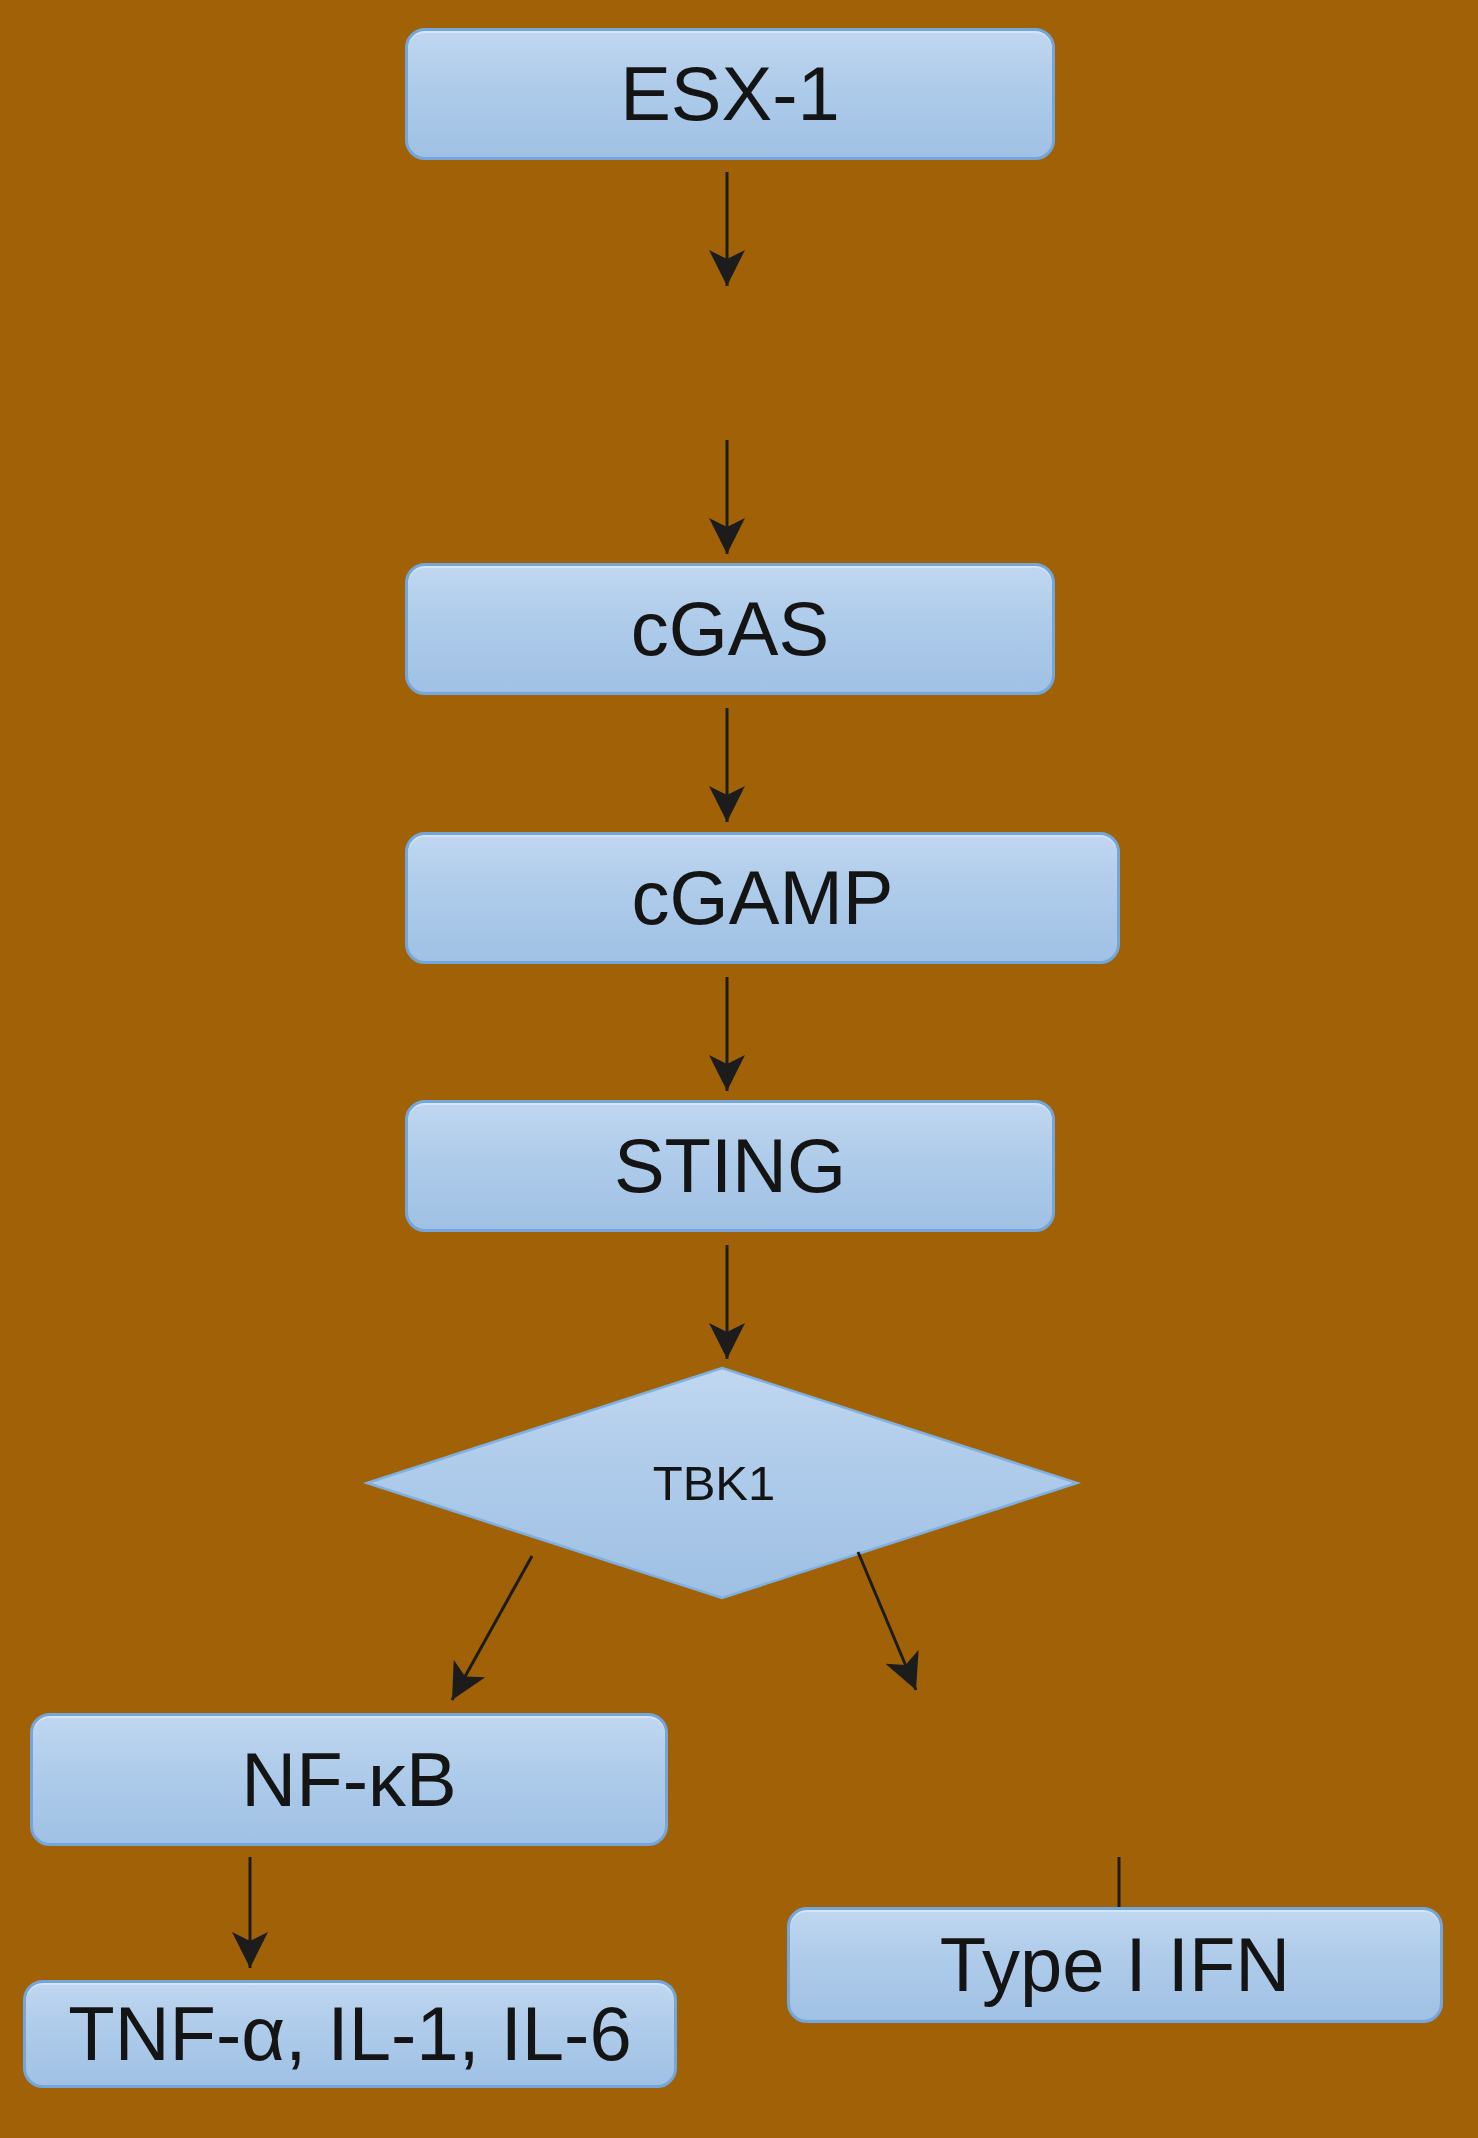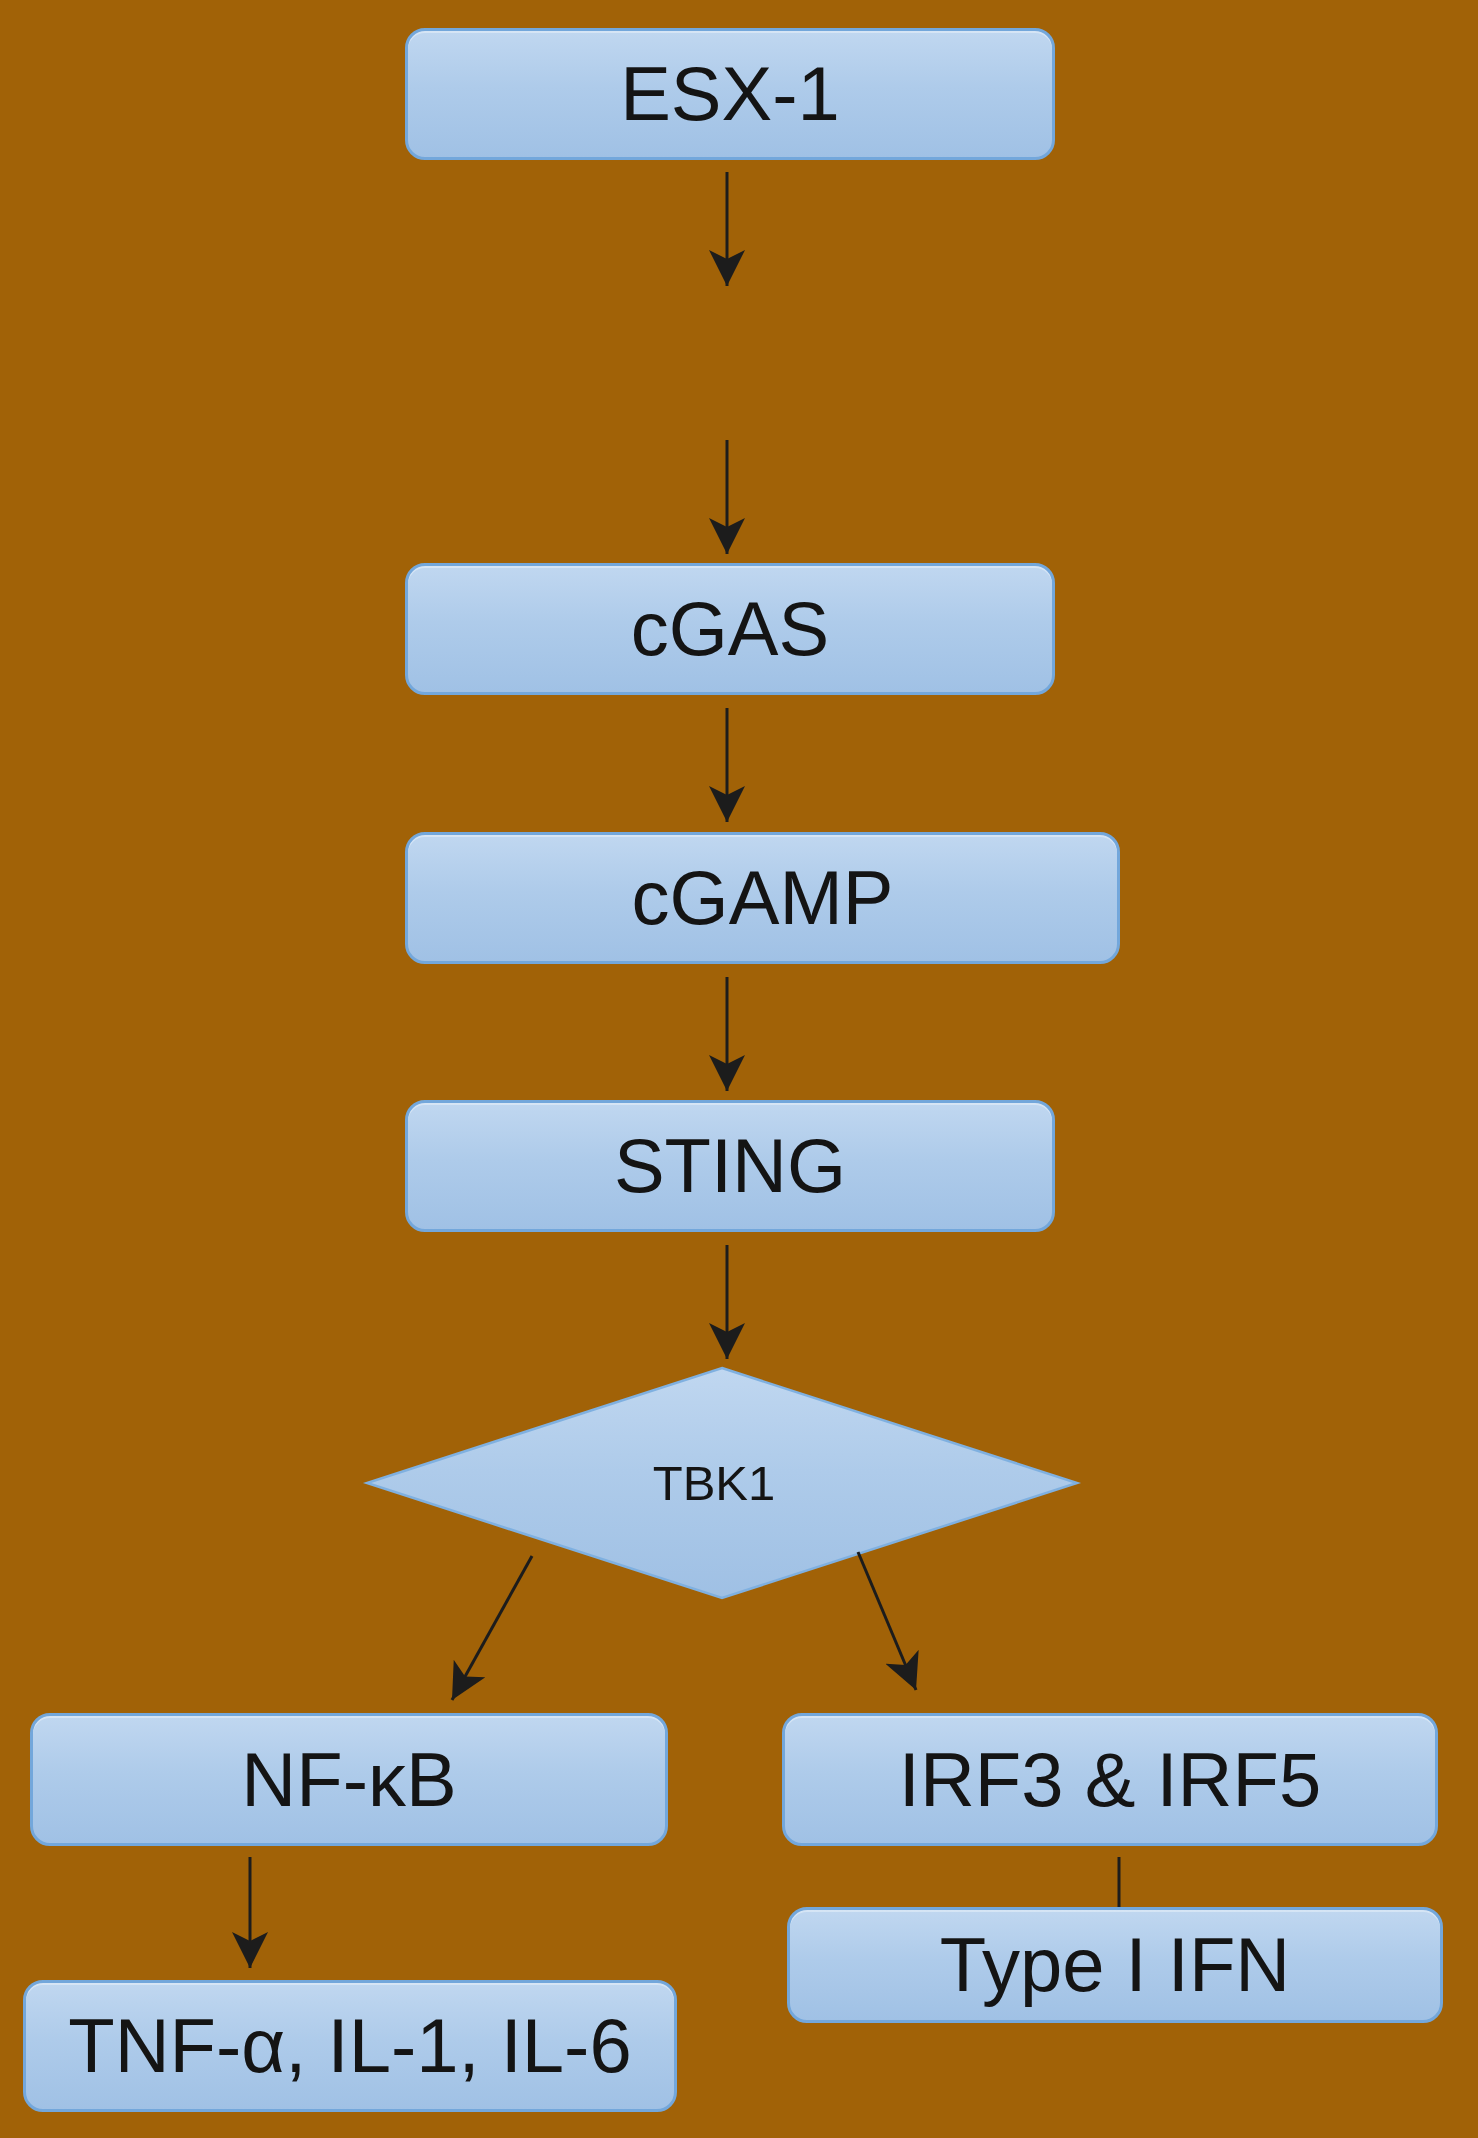--- a/index.html
+++ b/index.html
@@ -46,21 +46,21 @@
   }
   
   .n-esx1  { left: 405px; top: 28px;   width: 650px; height: 132px; }
   .n-mtdna { left: 405px; top: 295px;  width: 650px; height: 137px; }
   .n-cgas  { left: 405px; top: 563px;  width: 650px; height: 132px; }
   .n-cgamp { left: 405px; top: 832px;  width: 715px; height: 132px; }
   .n-sting { left: 405px; top: 1100px; width: 650px; height: 132px; }
   
   .n-nfkb  { left: 30px;  top: 1713px; width: 638px; height: 133px; }
   .n-irf   { left: 782px; top: 1713px; width: 656px; height: 133px; }
-  .n-tnf   { left: 23px;  top: 1980px; width: 654px; height: 132px; }
+  .n-tnf   { left: 23px;  top: 1980px; width: 654px; height: 108px; }
   .n-ifn   { left: 787px; top: 1907px; width: 656px; height: 116px; }
 </style>
 </head>
 <body>
 
 <div class="canvas">
 
   <svg class="edge-layer" viewBox="0 0 1478 2138" xmlns="http://www.w3.org/2000/svg">
     <defs>
       <linearGradient id="nodeGrad" x1="0" y1="0" x2="0" y2="1">
@@ -89,17 +89,16 @@
   </svg>
 
   <div class="node n-esx1">ESX-1</div>
   <div class="node n-cgas">cGAS</div>
   <div class="node n-cgamp">cGAMP</div>
   <div class="node n-sting">STING</div>
 
   <div class="diamond-label">TBK1</div>
 
   <div class="node n-nfkb">NF-κB</div>
-  <div class="node n-irf">IRF3 &amp; IRF5</div>
   <div class="node n-tnf">TNF-α, IL-1, IL-6</div>
   <div class="node n-ifn">Type I IFN</div>
 
 </div>
 
 </body></html>

